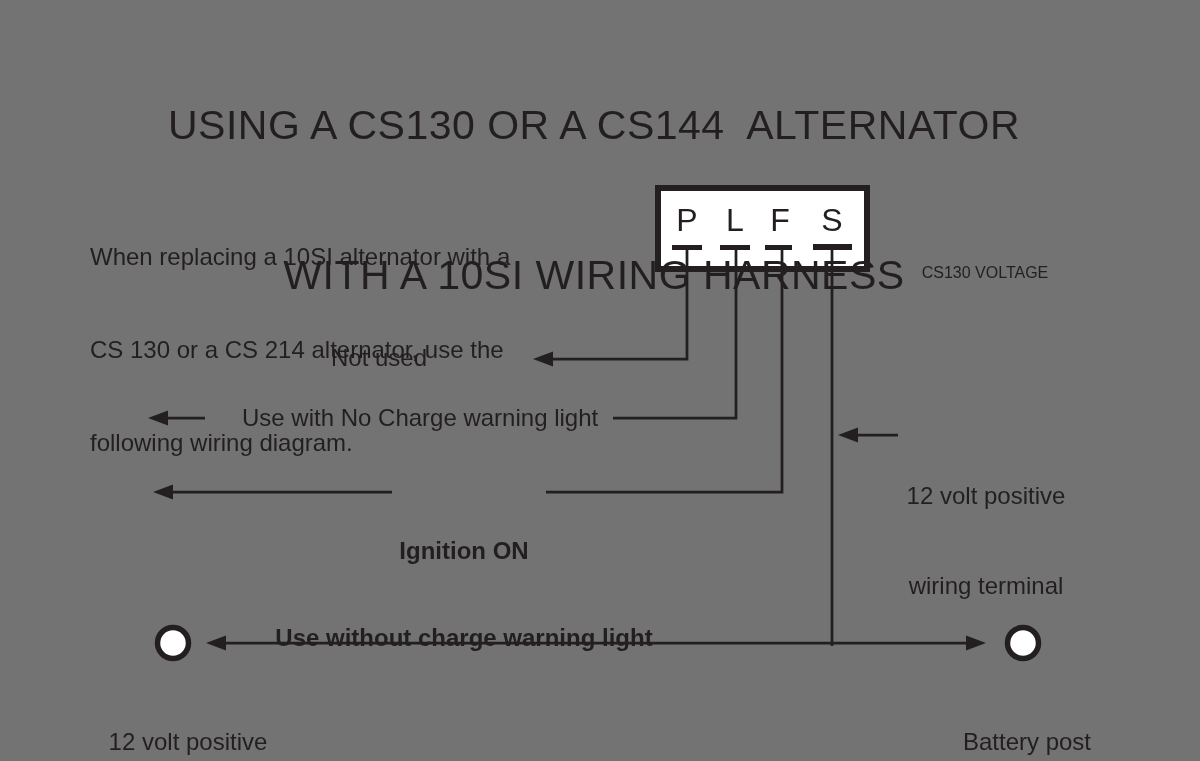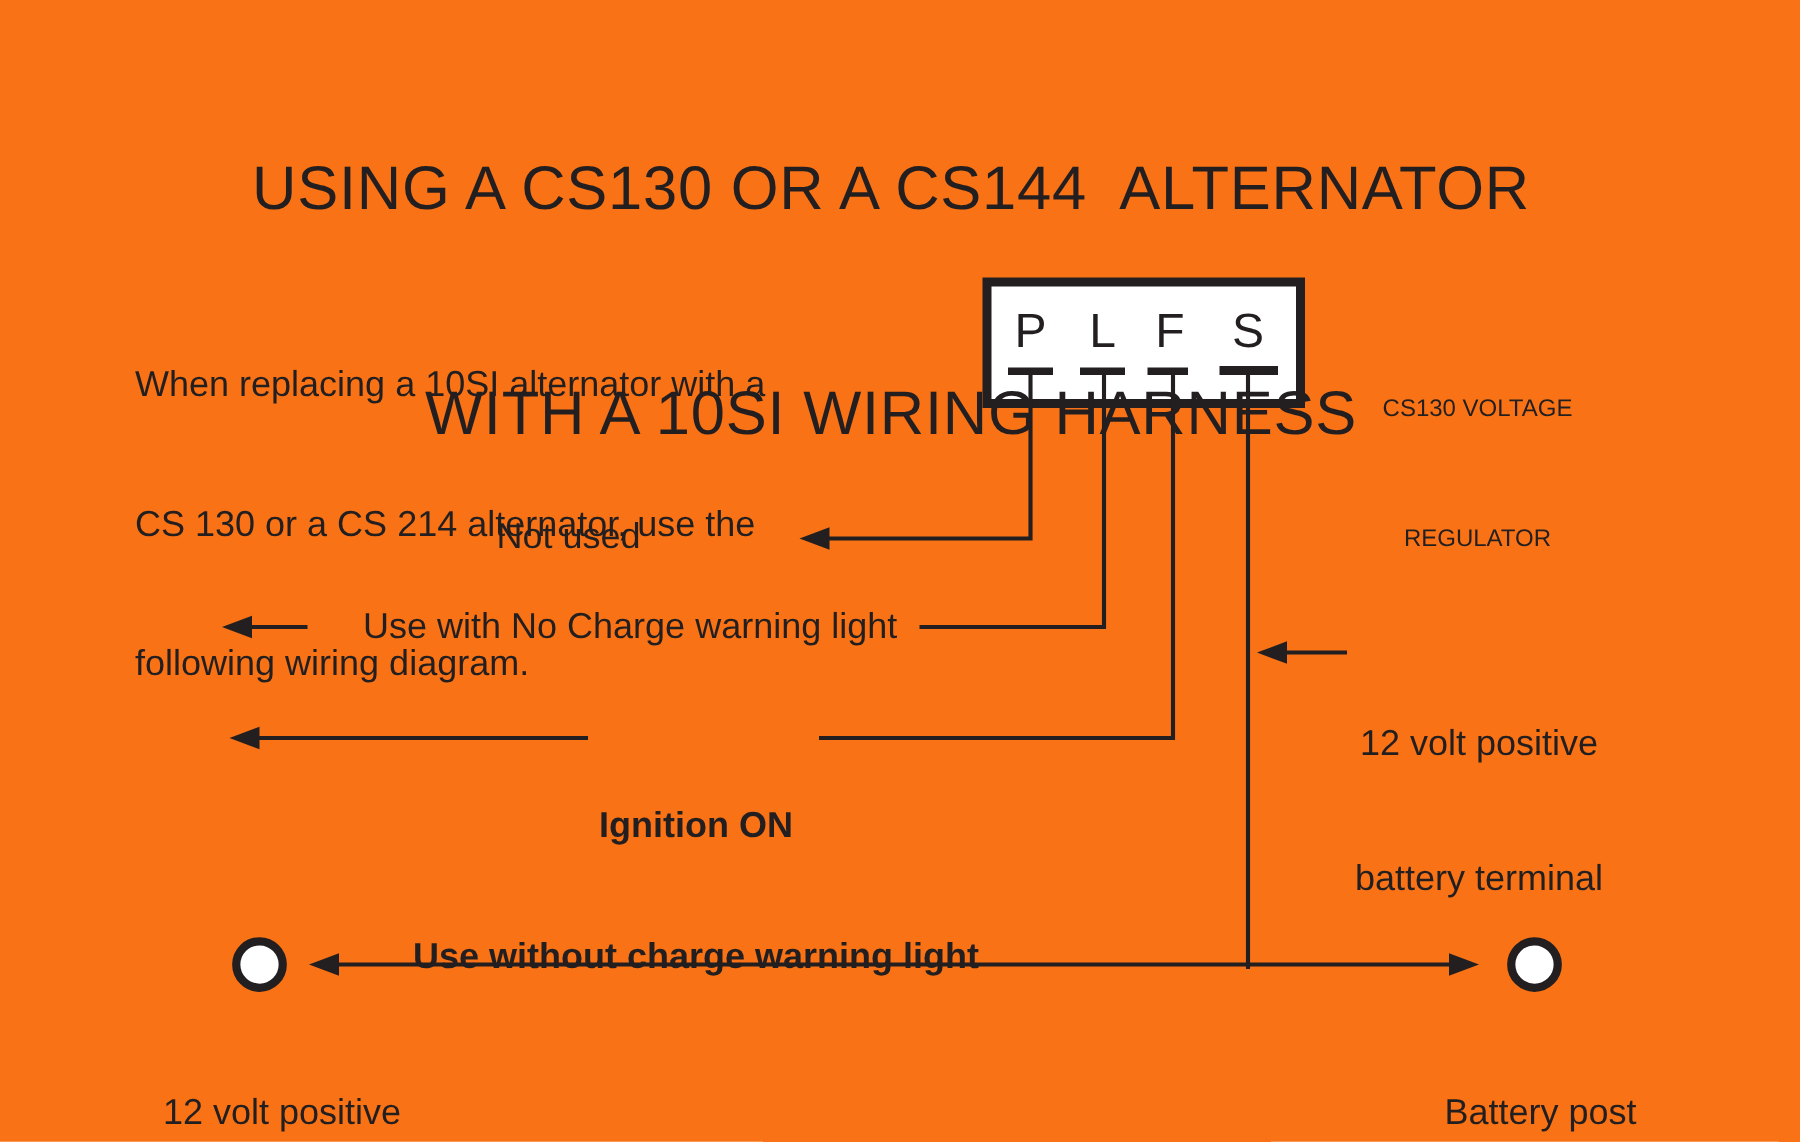--- a/index.html
+++ b/index.html
@@ -1,21 +1,21 @@
 <!DOCTYPE html>
 <html><head>
 <meta charset="utf-8">
 <style>
   html, body { margin: 0; padding: 0; }
   body { background: #ffffff; }
   .stage {
     position: relative;
     width: 1200px;
     height: 761px;
-    background: #f97316;
+    background: #737373;
     overflow: hidden;
     font-family: "Liberation Sans", sans-serif;
     color: #231f20;
   }
   .stage svg { position: absolute; left: 0; top: 0; }
   .txt { position: absolute; white-space: pre; }
   .title-block {
     left: 0; top: 25; width: 1188px;
     text-align: center;
     font-size: 41px; line-height: 50px;
@@ -100,40 +100,39 @@
   </div>
 
   <div class="txt intro-block">
     <div>When replacing a 10SI alternator with a</div>
     <div>CS 130 or a CS 214 alternator, use the</div>
     <div>following wiring diagram.</div>
   </div>
 
   <div class="txt reg-label">
     <div>CS130 VOLTAGE</div>
-    <div>REGULATOR</div>
   </div>
 
   <div class="txt terminal-letter" style="left:667px">P</div>
   <div class="txt terminal-letter" style="left:715px">L</div>
   <div class="txt terminal-letter" style="left:760px">F</div>
   <div class="txt terminal-letter" style="left:812px">S</div>
 
   <div class="txt ann ann-not-used">Not used</div>
 
   <div class="txt ann ann-l">Use with No Charge warning light</div>
 
   <div class="txt ann ann-f">
     <div>Ignition ON</div>
     <div>Use without charge warning light</div>
   </div>
 
   <div class="txt ann ann-s">
     <div>12 volt positive</div>
-    <div>battery terminal</div>
+    <div>wiring terminal</div>
   </div>
 
   <div class="txt ann ann-bottom-left">
     <div>12 volt positive</div>
     
   </div>
 
   <div class="txt ann ann-bottom-right">
     <div>Battery post</div>
     

